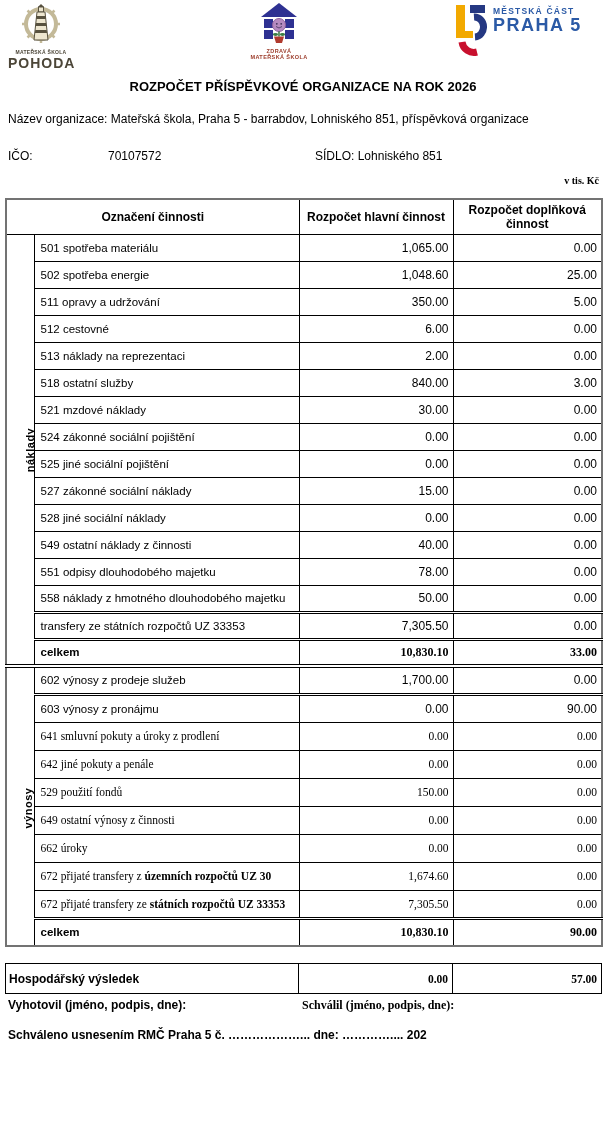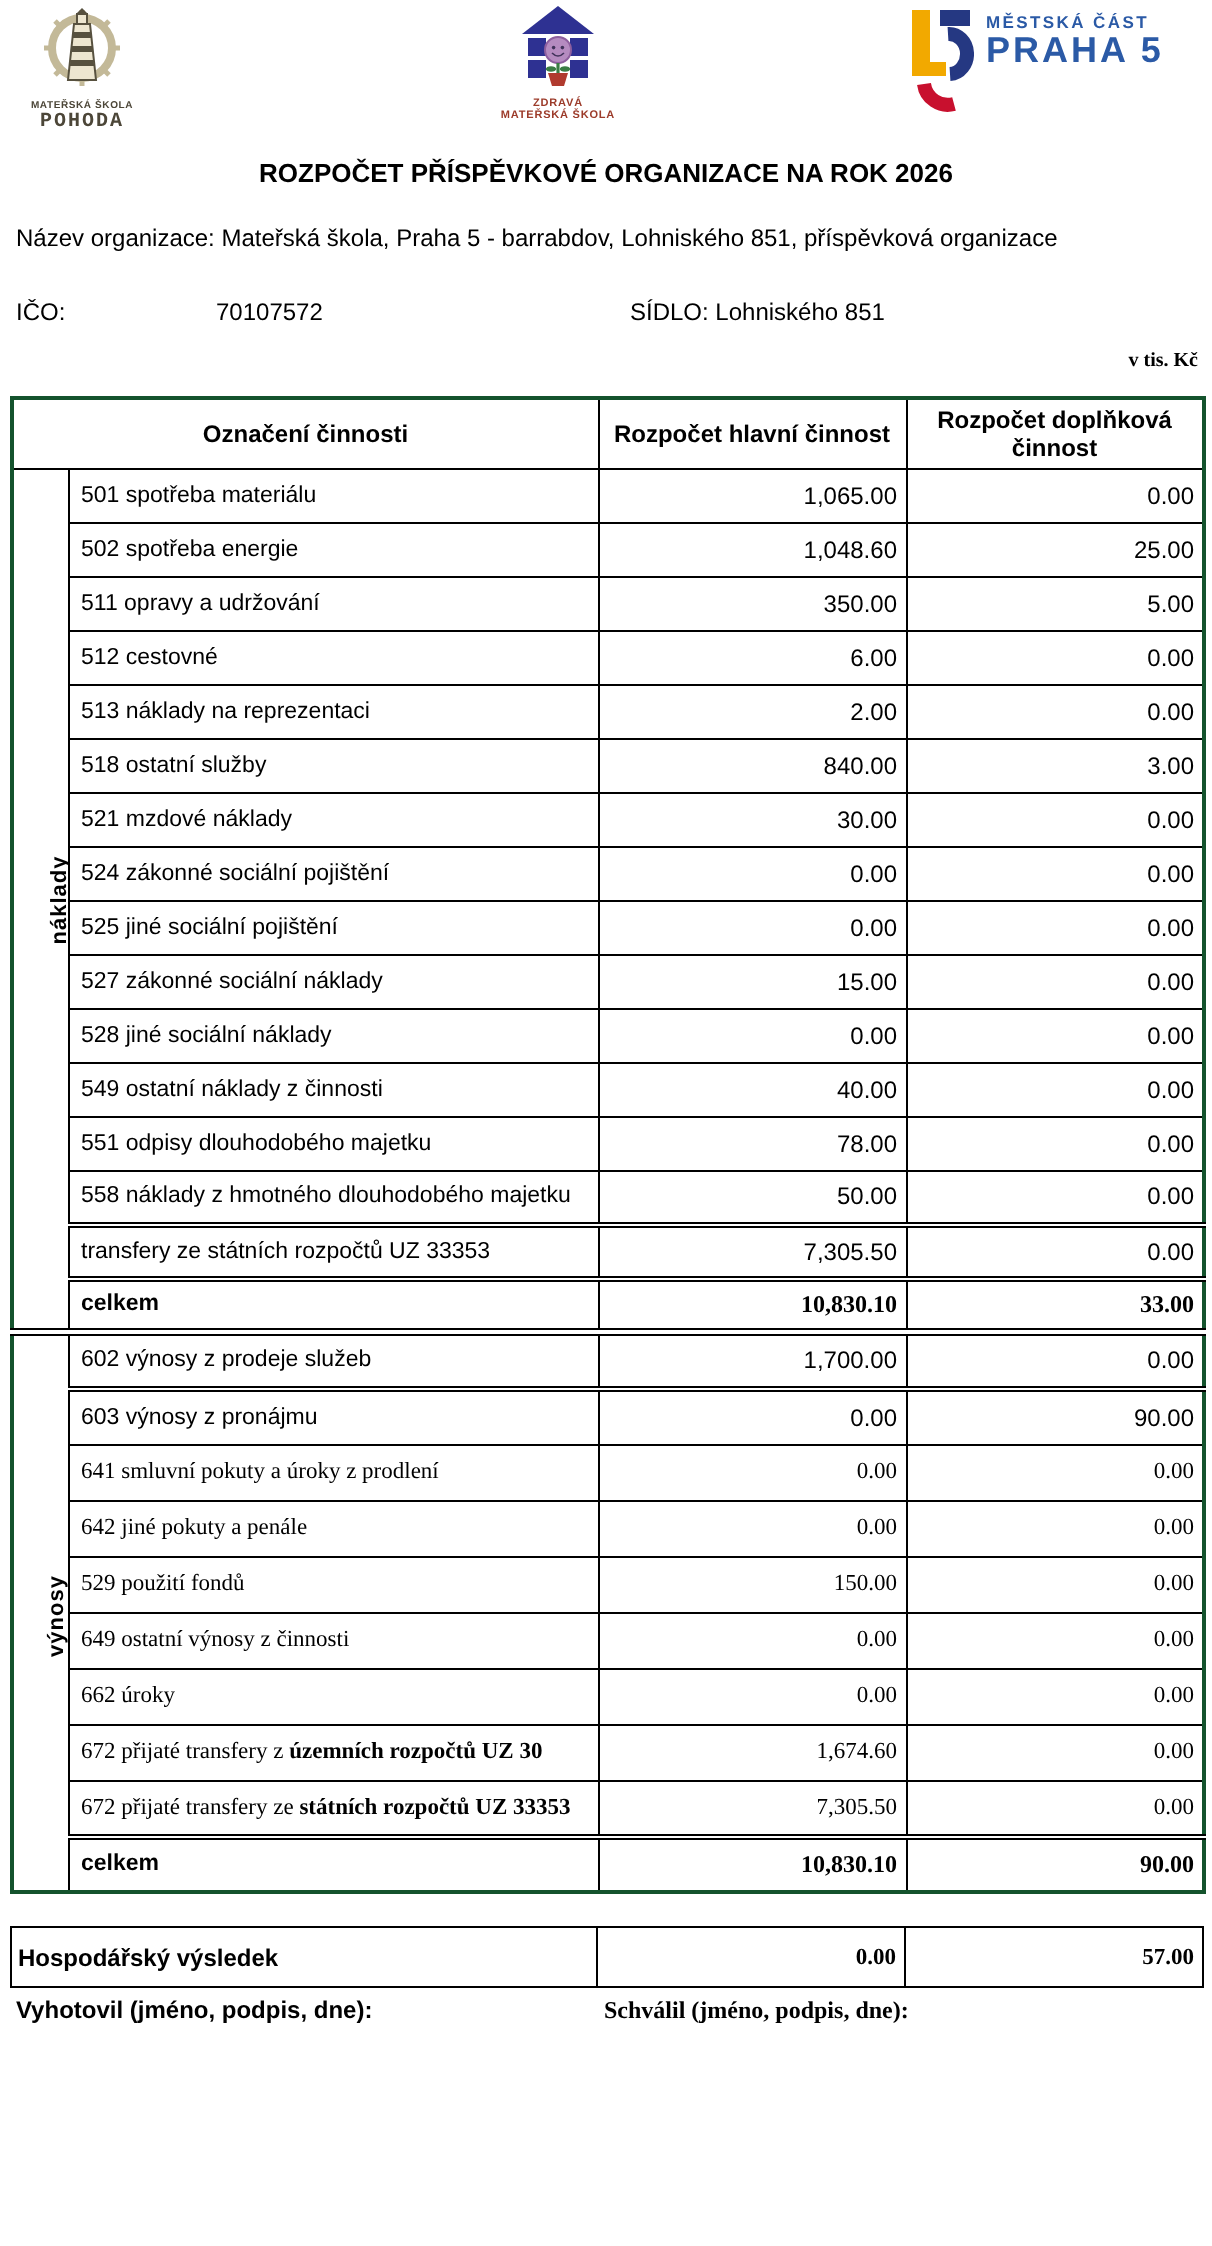--- a/index.html
+++ b/index.html
@@ -3,42 +3,42 @@
 <meta charset="utf-8">
 <style>
   html,body{margin:0;padding:0;background:#fff;}
   .page{position:relative;width:606px;height:1123px;background:#fff;
         font-family:"Liberation Sans",sans-serif;color:#000;overflow:hidden;}
 
   
   .logo{position:absolute;text-align:center;}
   .logo-pohoda{left:8px;top:4px;width:66px;}
   .logo-pohoda .t1{font-size:5px;letter-spacing:.3px;color:#4c4638;font-weight:bold;margin-top:1px;}
-  .logo-pohoda .t2{font-size:10px;letter-spacing:1px;color:#4c4638;font-weight:bold;font-family:Liberation Mono, monospace;}
+  .logo-pohoda .t2{font-size:14px;letter-spacing:1px;color:#4c4638;font-weight:bold;}
   .logo-zdrava{left:249px;top:3px;width:60px;}
   .logo-zdrava .t1,.logo-zdrava .t2{font-size:5.5px;font-weight:bold;color:#9c3b2a;letter-spacing:.4px;}
   .logo-praha5{left:455px;top:4px;width:145px;text-align:left;}
   .p5wrap{display:flex;align-items:flex-start;}
   .p5txt{margin-left:6px;padding-top:2px;color:#2b5aa6;}
   .p5txt .t1{font-size:8.5px;font-weight:bold;letter-spacing:1.2px;}
   .p5txt .t2{font-size:18px;font-weight:bold;letter-spacing:1.5px;line-height:1;}
 
   
   .doc-title{position:absolute;left:0;top:79px;width:606px;text-align:center;
              font-size:13px;font-weight:bold;}
   .org-line{position:absolute;left:8px;top:112px;font-size:12px;width:592px;}
   .ico-line{position:absolute;left:8px;top:149px;font-size:12px;width:592px;}
   .ico-val{position:absolute;left:100px;top:0;}
   .sidlo{position:absolute;left:307px;top:0;}
   .units{position:absolute;right:7px;top:175px;font-family:"Liberation Serif",serif;
          font-size:10px;font-weight:bold;}
 
   
   table.tbl{position:absolute;left:5px;top:198px;width:596px;border-collapse:collapse;
-            table-layout:fixed;border:2px solid #14532d;}
+            table-layout:fixed;border:2px solid #737373;}
   table.tbl th,table.tbl td{border:1px solid #000;overflow:hidden;}
   table.tbl th{font-size:12px;font-weight:bold;text-align:center;vertical-align:middle;}
   thead tr{height:35px;}
   tbody[data-section="0"] tr{height:27px;}
   tbody[data-section="1"] tr{height:28px;}
   tr.tall{height:35px;}
   td.lbl{font-size:11.5px;padding:1px 3px 1px 6px;text-align:left;vertical-align:middle;white-space:nowrap;}
   td.val{font-size:12px;padding-right:4px;text-align:right;vertical-align:middle;white-space:nowrap;}
   tr.serif td{font-family:"Liberation Serif",serif;font-size:11.5px;}
   tr.bold td{font-weight:bold;}
@@ -299,14 +299,15 @@
         <td class="val">0.00</td>
         <td class="val">57.00</td>
       </tr>
     </tbody>
   </table>
 
   <div class="foot1">
     <span>Vyhotovil (jméno, podpis, dne):</span>
     <span class="approved">Schválil (jméno, podpis, dne):</span>
   </div>
+  <div class="foot2">Schváleno usnesením RMČ Praha 5 č. ………………... dne: ………….... 202</div>
 
 </div>
 
 </body></html>

